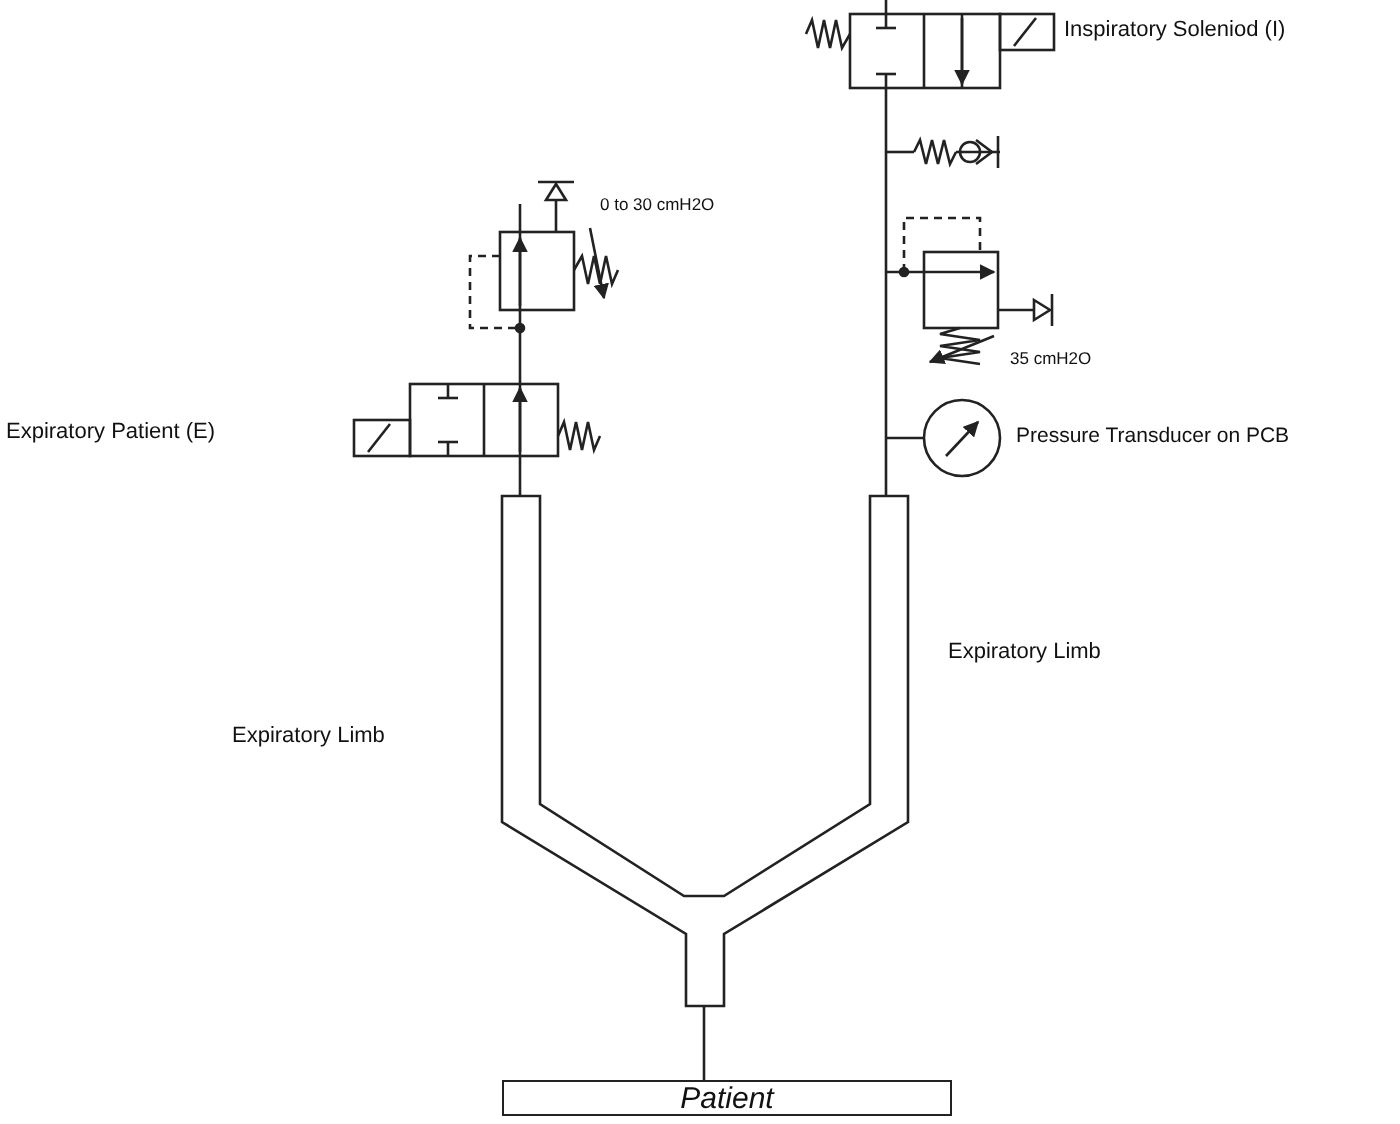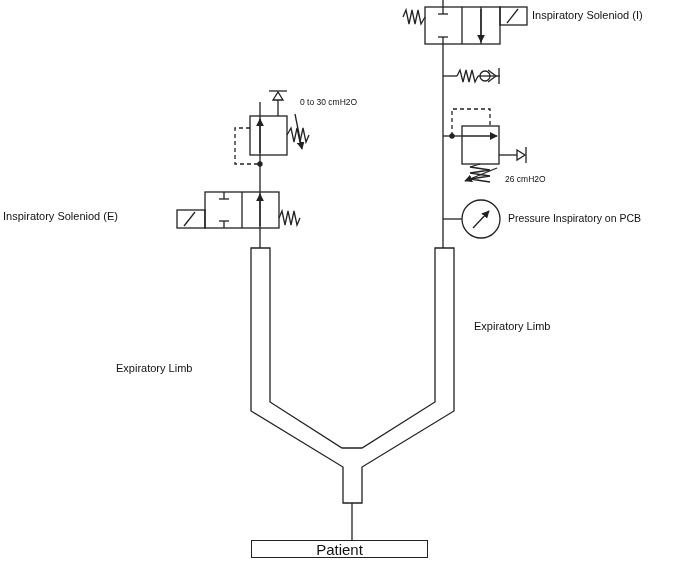--- a/index.html
+++ b/index.html
@@ -2,21 +2,21 @@
 <html><head>
 <meta charset="utf-8">
 <style>
   html, body { margin:0; padding:0; background:#ffffff; }
   body { width:700px; height:562px; position:relative; overflow:hidden; font-family:"Liberation Sans", sans-serif; color:#111; }
   svg { position:absolute; left:0; top:0; }
   .lbl { position:absolute; white-space:nowrap; color:#111; font-family:"Liberation Sans", sans-serif; }
   .big { font-size:11px; }
   .small { font-size:8.5px; }
   .mid { font-size:10.5px; }
-  .patient-box { position:absolute; left:251px; top:540px; width:177px; height:18px; border:1.3px solid #222; box-sizing:border-box; display:flex; align-items:center; justify-content:center; font-size:15px; }
+  .patient-box { position:absolute; left:251px; top:540px; width:225px; height:18px; border:1.3px solid #222; box-sizing:border-box; display:flex; align-items:center; justify-content:center; font-size:15px;font-style:italic; }
 </style>
 </head>
 <body>
 
 <svg width="700" height="562" viewBox="0 0 700 562">
   <defs>
     <marker id="arr" viewBox="0 0 10 10" refX="9" refY="5" markerWidth="6" markerHeight="6" orient="auto">
       <path d="M0,0 L10,5 L0,10 z" fill="#222"></path>
     </marker>
   </defs>
@@ -111,21 +111,21 @@
     </g>
 
     <g>
       <path d="M251,248 L251,411 L343,467 L343,503 L362,503 L362,467 L454,411 L454,248 L435,248 L435,402 L362,448 L342,448 L270,402 L270,248 Z"></path>
       <line x1="352" y1="503" x2="352" y2="540"></line>
     </g>
   </g>
 </svg>
 
 <div class="lbl big" style="left:532px; top:9px;">Inspiratory Soleniod (I)</div>
-<div class="lbl big" style="left:3px; top:210px;">Inspiratory Soleniod (E)</div>
+<div class="lbl big" style="left:3px; top:210px;">Expiratory Patient (E)</div>
 <div class="lbl small" style="left:300px; top:97px;">0 to 30 cmH2O</div>
-<div class="lbl small" style="left:505px; top:174px;">26 cmH2O</div>
-<div class="lbl mid" style="left:508px; top:212px;">Pressure Inspiratory on PCB</div>
+<div class="lbl small" style="left:505px; top:174px;">35 cmH2O</div>
+<div class="lbl mid" style="left:508px; top:212px;">Pressure Transducer on PCB</div>
 <div class="lbl big" style="left:116px; top:320px;margin-top:42px;">Expiratory Limb</div>
 <div class="lbl big" style="left:474px; top:320px;">Expiratory Limb</div>
 <div class="patient-box">
     <span>Patient</span>
   </div>
 
 </body></html>

